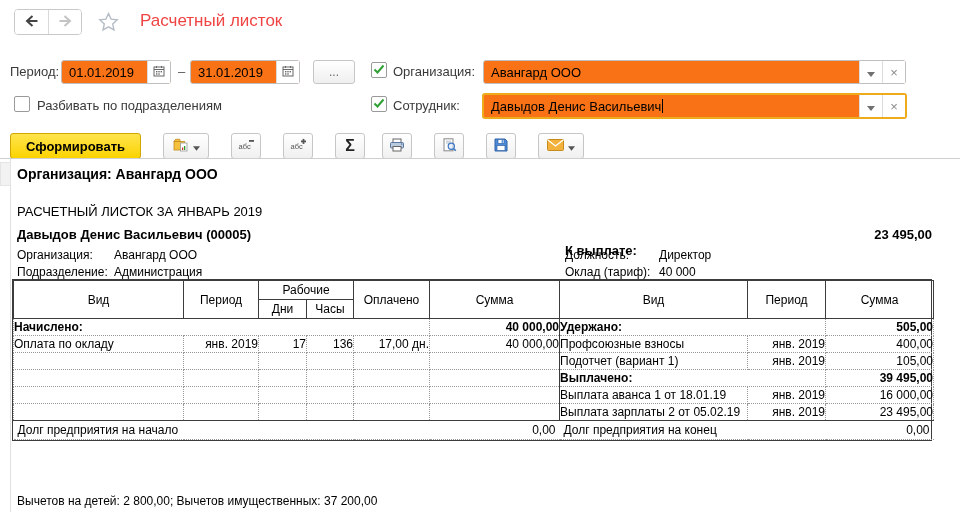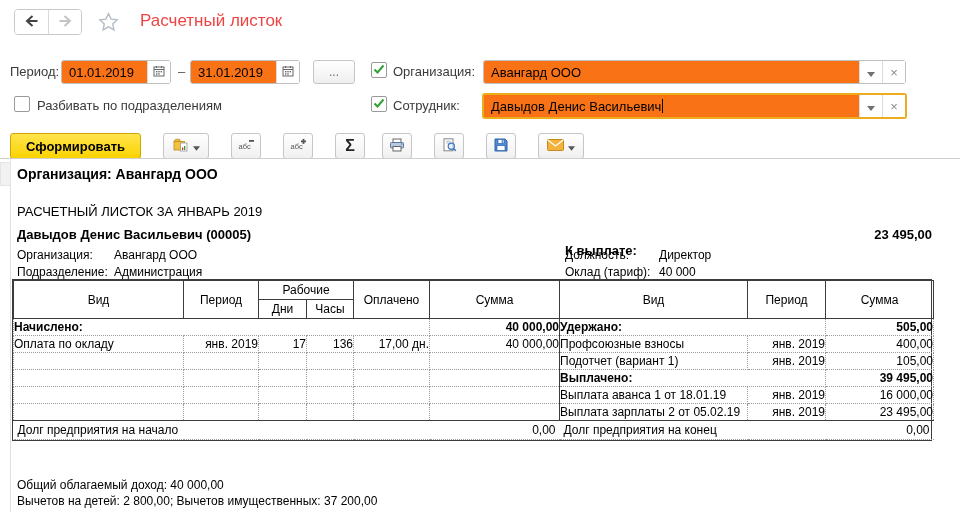--- a/index.html
+++ b/index.html
@@ -383,15 +383,14 @@
       <tr class="debt">
         <td colspan="5">Долг предприятия на начало</td>
         <td class="num">0,00</td>
         <td colspan="2">Долг предприятия на конец</td>
         <td class="num">0,00</td>
       </tr>
     </tbody>
       </table>
   </div>
 
-  <div class="r-abs r-foot1">Общий облагаемый доход: 40 000,00</div>
   <div class="r-abs r-foot2">Вычетов на детей: 2 800,00; Вычетов имущественных: 37 200,00</div>
 </div>
 
 </body></html>

